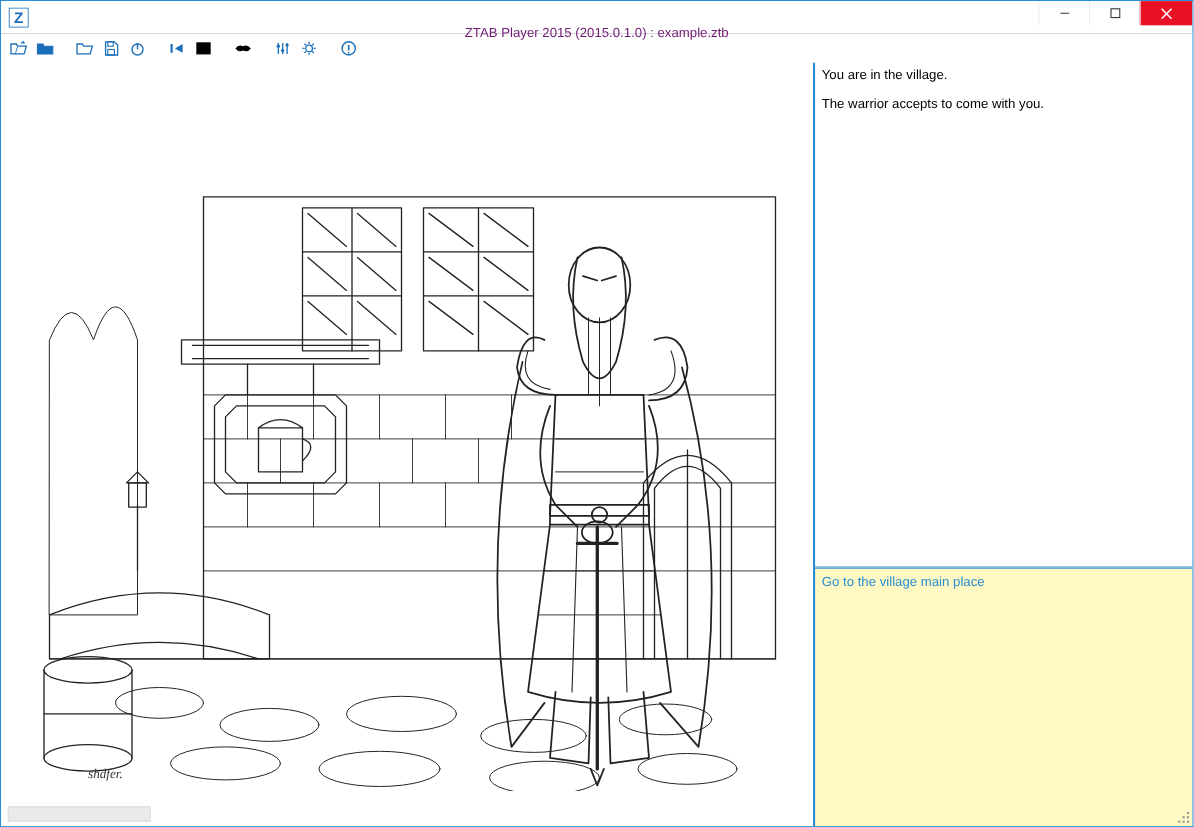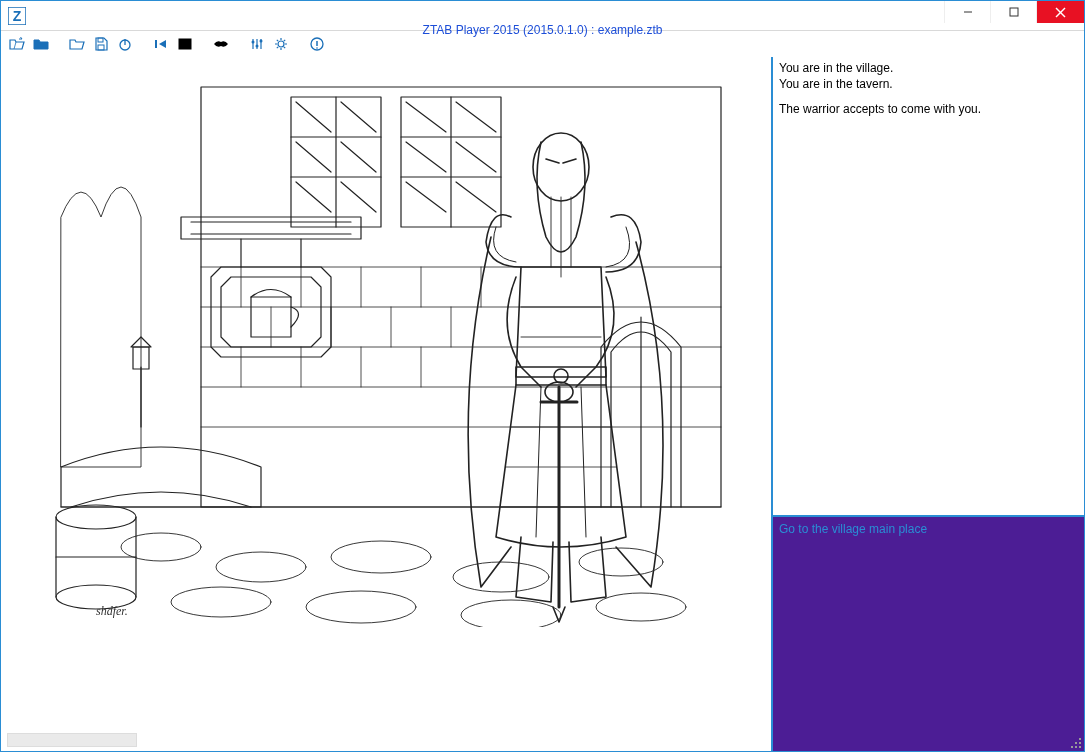--- a/index.html
+++ b/index.html
@@ -27,21 +27,21 @@
     height: 20px;
     margin-left: 6px;
     display: flex;
     align-items: center;
     justify-content: center;
   }
   .titlebar .title {
     position: absolute;
     left: 50%;
     transform: translateX(-50%);
-    color: #1d4ed8;
+    color: #701a75;
     font-size: 12px;
     margin-top: 28px;
   }
   .titlebar .win-controls {
     margin-left: auto;
     display: flex;
     height: 100%;
   }
   .win-btn {
     width: 46px;
@@ -84,21 +84,21 @@
   .left-pane {
     flex: 1;
     background: #fff;
     position: relative;
     display: flex;
     flex-direction: column;
   }
   .image-area {
     flex: 1;
     display: flex;
-    align-items: flex-start;
+    align-items: flex-end;
     justify-content: center;
     padding: 10px 20px 10px 20px;
   }
   .scene-drawing {
     width: 690px;
     height: 560px;
     background: #fff;
   }
   .status-area {
     height: 22px;
@@ -106,41 +106,41 @@
     display: flex;
     align-items: center;
   }
   .status-slot {
     width: 130px;
     height: 14px;
     background: #eaeaea;
     border: 1px solid #ddd;
   }
   .right-pane {
-    width: 313px;
+    width: 345px;
     display: flex;
     flex-direction: column;
     border-left: 1px solid #2a8dd4;
   }
   .narration {
     flex: 1;
     background: #fff;
     padding: 4px 6px;
     border: 1px solid #2a8dd4;
     border-right: none;
     border-top: none;
     font-size: 12px;
     color: #000;
     line-height: 1.3;
   }
   .narration .line { display: block; }
   .narration .italic { margin-top: 10px; }
   .choices {
     height: 235px;
-    background: #4c1d95;
+    background: #fef9c3;
     border: 1px solid #2a8dd4;
     border-right: none;
     border-bottom: none;
     padding: 4px 6px;
     font-size: 12px;
   }
   .choice-link {
     display: block;
     color: #2a8dd4;
     cursor: pointer;
@@ -391,21 +391,20 @@
       </svg>
     </div>
     <div class="status-area">
       <div class="status-slot"></div>
     </div>
   </div>
 
   <div class="right-pane">
     <div class="narration">
       <span class="line">You are in the village.</span>
-      <span class="line">You are in the tavern.</span>
       <span class="line italic">The warrior accepts to come with you.</span>
     </div>
     <div class="choices">
       <span class="choice-link">Go to the village main place</span>
     </div>
   </div>
 </div>
 
 <svg class="resize-grip" width="12" height="12">
   <g fill="#999">

